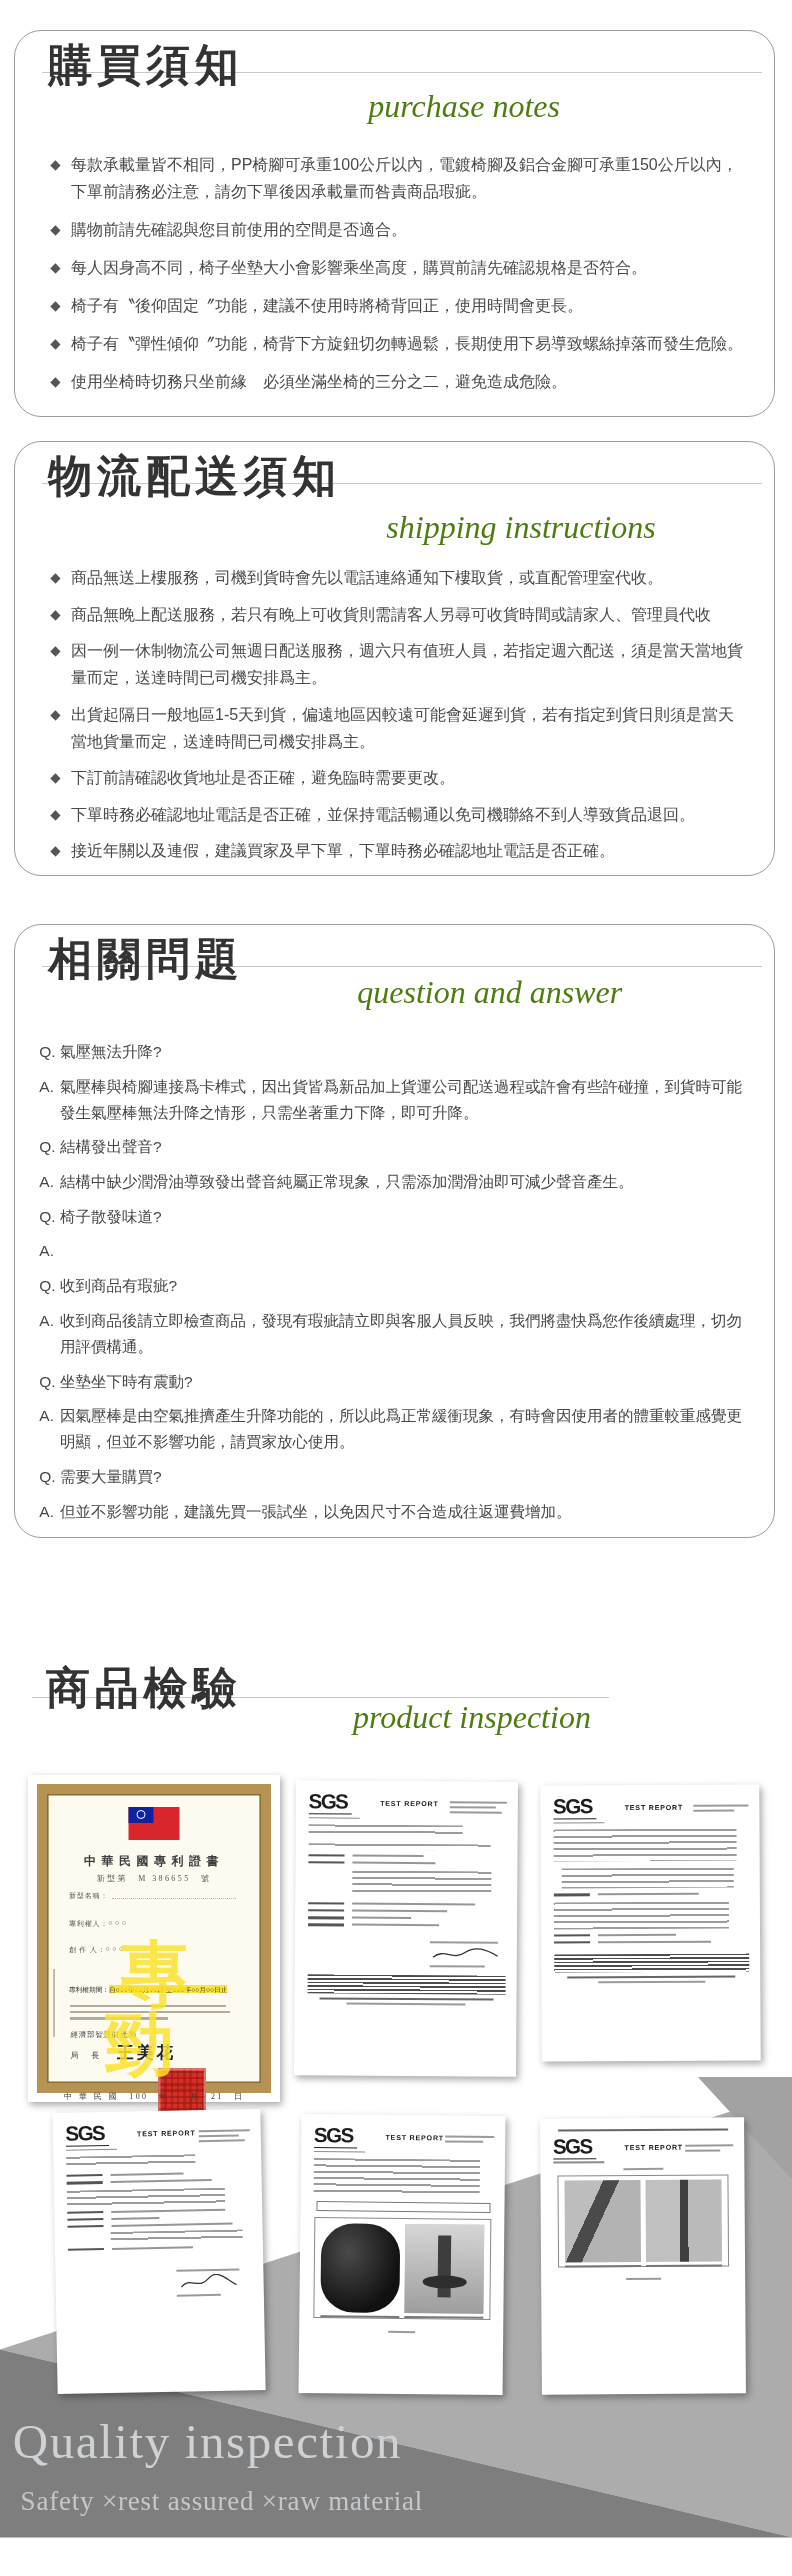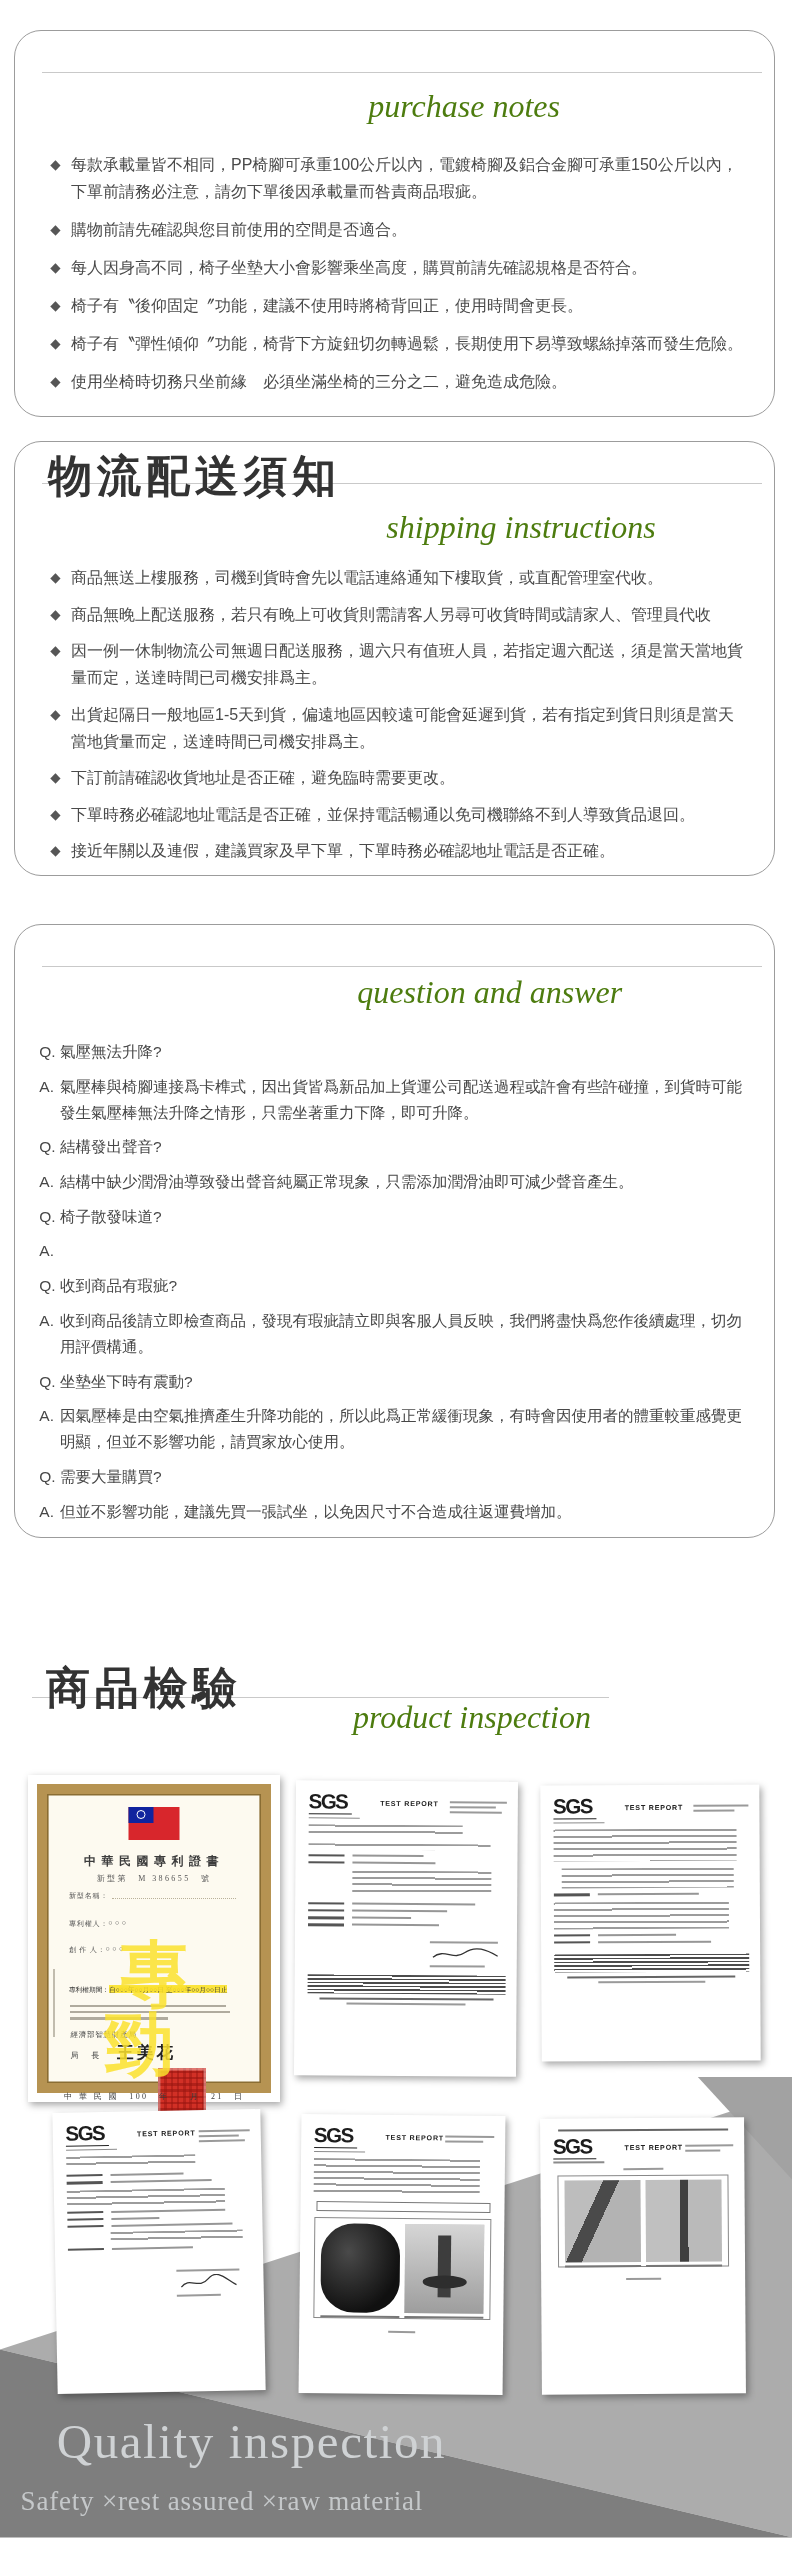--- a/index.html
+++ b/index.html
@@ -34,21 +34,21 @@
   .insp-head .rule{position:absolute;left:32px;right:32px;top:44px;border-top:0.8px solid #c9c9c9;}
   .insp-head .zh-title{left:46px;top:6.3px;}
   
   .footer-art{position:absolute;left:0;top:2077px;width:793px;height:470px;z-index:0;}
   .tri{position:absolute;inset:0;}
   .tri.light{background:#acacac;clip-path:polygon(0 58%,100% 3%,100% 98%);}
   .tri.dark{background:#7e7e7e;clip-path:polygon(0 58%,100% 98%,0 98%);}
   .tri.corner{background:#a2a2a2;clip-path:polygon(88% 0,100% 0,100% 22%);}
   .footer-heading{
     position:absolute;left:12.7px;top:336px;z-index:1;
-    font-family:"Liberation Serif",serif;font-size:49px;color:#cfd2d4;letter-spacing:1.6px;margin-left:44px;
+    font-family:"Liberation Serif",serif;font-size:49px;color:#cfd2d4;letter-spacing:1.6px;
   }
   .footer-tagline{
     position:absolute;left:20.6px;top:409px;z-index:1;
     font-family:"Liberation Serif",serif;font-size:27px;color:#c5c8ca;letter-spacing:0.8px;
   }
   
   .doc{position:absolute;background:#fff;box-shadow:2.4px 3.2px 7.1px rgba(0,0,0,.35);z-index:2;}
   .cert{left:28px;top:1775px;width:252px;height:327px;padding:0;}
   .cert-frame{
     position:absolute;inset:8.7px;border:10.3px solid #b69352;background:#fdfaf0;
@@ -107,20 +107,21 @@
   .p-leg{background:linear-gradient(115deg,#bdbdbd 34%,#4a4a4a 34%,#4a4a4a 48%,#b3b3b3 48%);}
   .p-pole{background:linear-gradient(90deg,#c0c0c0 45%,#3f3f3f 45%,#3f3f3f 56%,#bababa 56%);}
   .center-ln{margin:4.8px auto;}
 </style>
 </head>
 <body>
 
 <section class="nbox" style="top:30px;height:387px;">
   <div class="sec-head">
     <div class="rule"></div>
+    <h1 class="zh-title" style="margin:0;">購買須知</h1>
     <div class="en-title" style="left:353px;top:57px;">purchase notes</div>
   </div>
   <div class="content">
 
       <div class="bullet">
         <span class="diamond">◆</span>
         <p>每款承載量皆不相同，PP椅腳可承重100公斤以內，電鍍椅腳及鋁合金腳可承重150公斤以內，下單前請務必注意，請勿下單後因承載量而咎責商品瑕疵。</p>
       </div>
 
       <div class="bullet">
@@ -191,20 +192,21 @@
       <div class="bullet" style="margin-bottom:9.5px;">
         <span class="diamond">◆</span>
         <p>接近年關以及連假，建議買家及早下單，下單時務必確認地址電話是否正確。</p>
       </div>
     </div>
 </section>
 
 <section class="nbox" style="top:924px;height:614px;">
   <div class="sec-head">
     <div class="rule"></div>
+    <h1 class="zh-title" style="margin:0;">相關問題</h1>
     <div class="en-title" style="left:342px;top:49px;">question and answer</div>
   </div>
   <div class="content" style="padding-top:11px;padding-left:24px;">
 
       <div>
         <div class="qa-row">
           <span class="prefix">Q.</span>
           <p>氣壓無法升降?</p>
         </div>
         <div class="qa-row">

